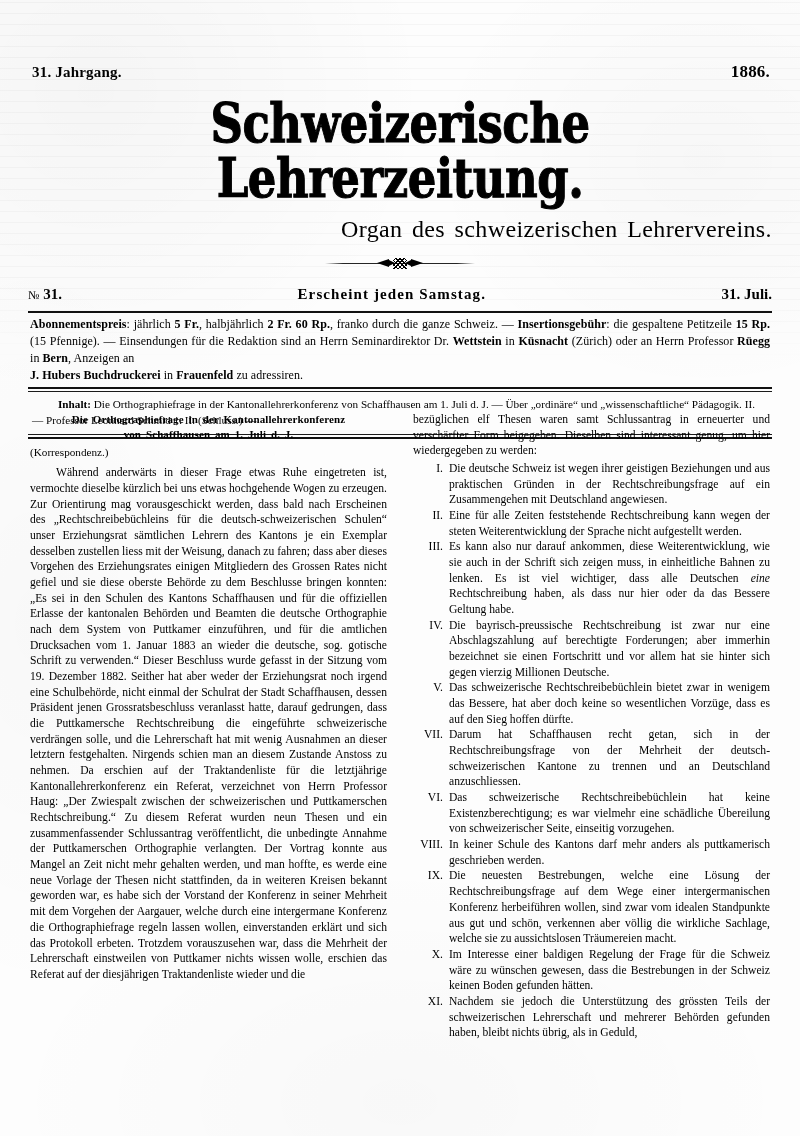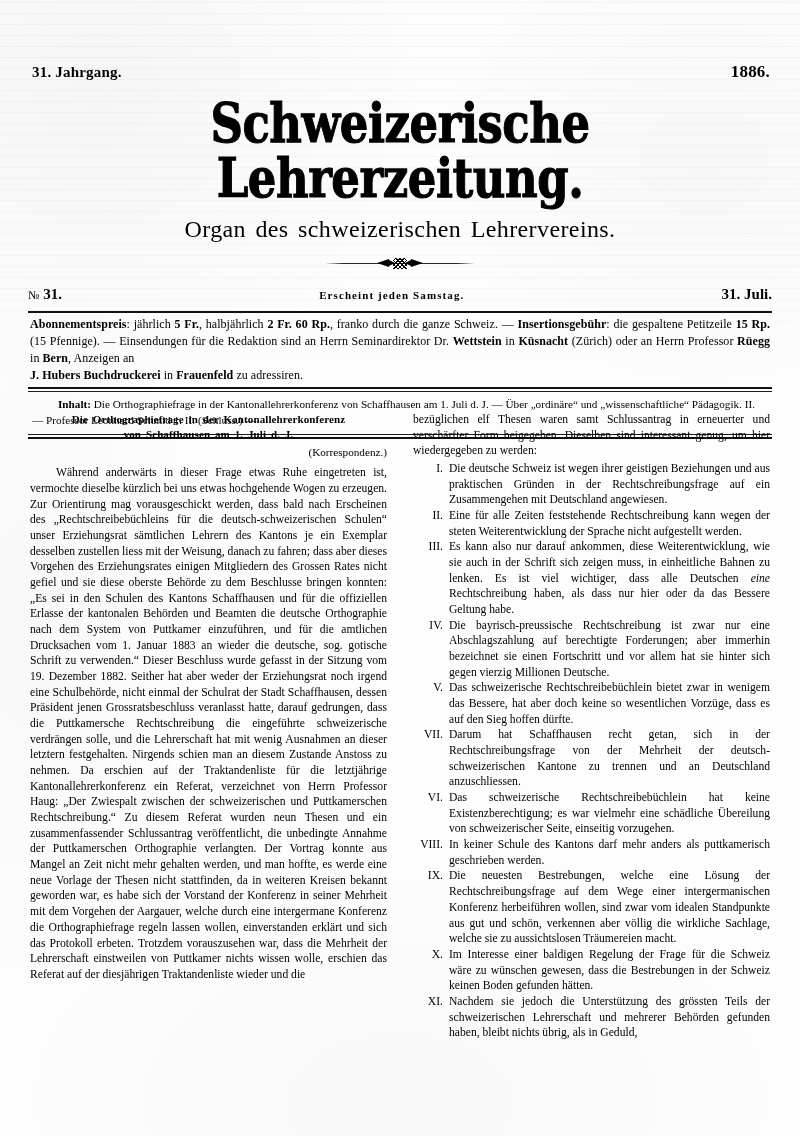--- a/index.html
+++ b/index.html
@@ -70,21 +70,21 @@
     font-weight: bold;
     font-size: 45px;
     letter-spacing: -0.5px;
     line-height: 1;
     margin-top: 14px;
     -webkit-text-stroke: 0.9px #000;
     transform: scaleY(1.22);
     transform-origin: center top;
   }
   .journal-subtitle {
-    text-align: center;
+    text-align: right;
     font-size: 24px;
     margin-top: 30px;
     letter-spacing: 0.4px;
     word-spacing: 3px;
   }
 
   .ornament {
     margin: 13px auto 0;
     width: 150px;
     height: 14px;
@@ -123,21 +123,21 @@
     display: flex;
     justify-content: space-between;
     align-items: baseline;
     margin-top: 16px;
     font-size: 15px;
   }
   .issue-no { font-weight: bold; }
   .issue-no .numero { font-weight: normal; font-size: 12px; }
   .issue-frequency {
     font-weight: bold;
-    font-size: 11px;
+    font-size: 15px;
     letter-spacing: 1.1px;
   }
   .issue-date { font-weight: bold; font-size: 15px; }
 
   
   .rule-thick {
     border: 0;
     border-top: 2.4px solid #111;
     margin: 0;
   }
@@ -185,21 +185,21 @@
   .article-title {
     text-align: center;
     font-weight: bold;
     font-size: 11px;
     line-height: 1.38;
     letter-spacing: 0.1px;
     word-spacing: 2px;
     margin: 0 0 4px 0;
   }
   .article-kicker {
-    text-align: right;
+    text-align: left;
     font-size: 11.2px;
     margin: 2px 0 7px 0;
   }
   p.body-text {
     margin: 0;
     font-size: 11.6px;
     line-height: 1.352;
     text-align: justify;
     text-justify: inter-word;
     hyphens: manual;

